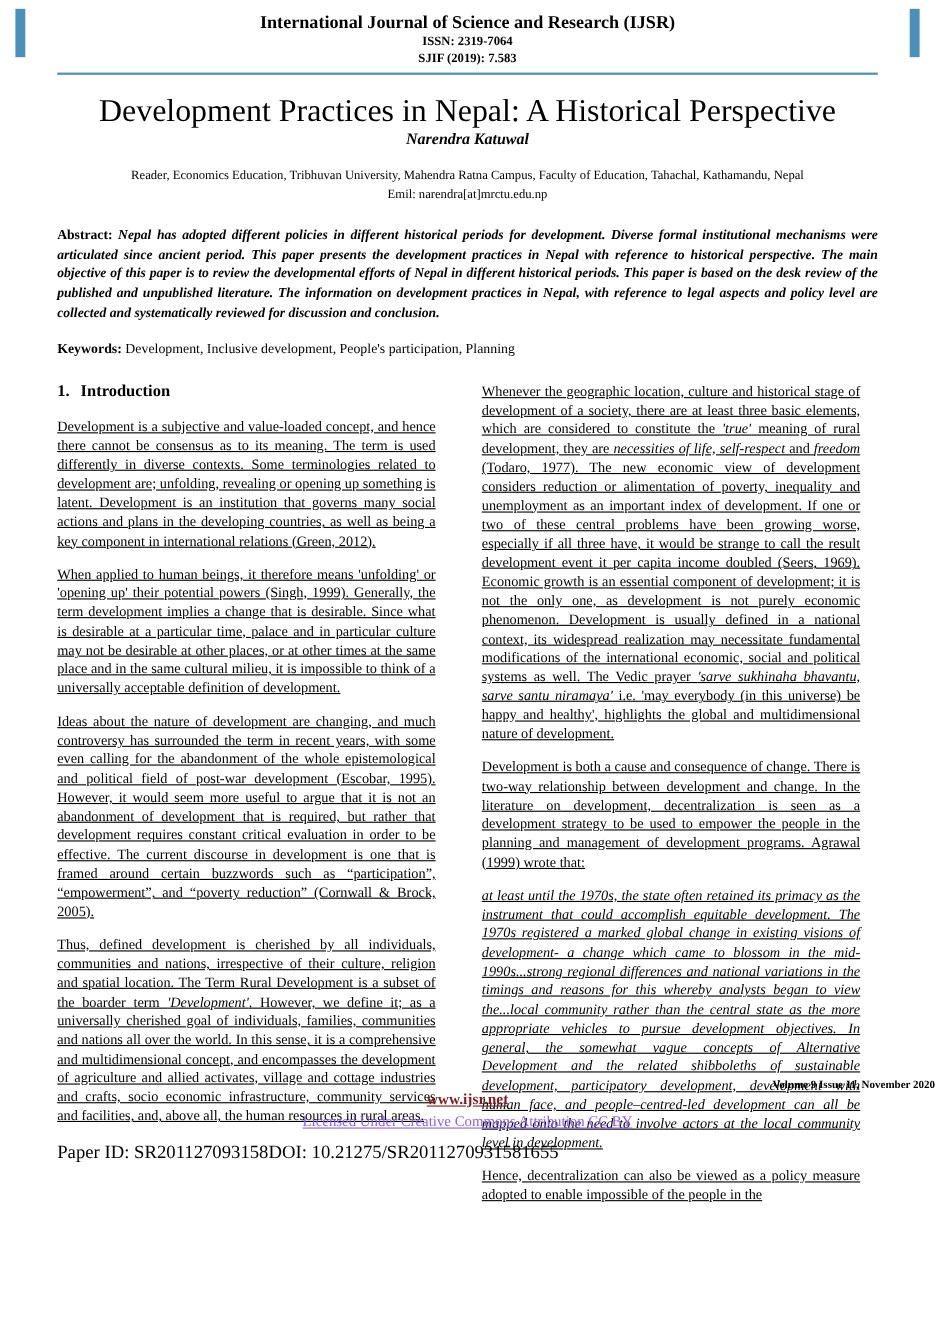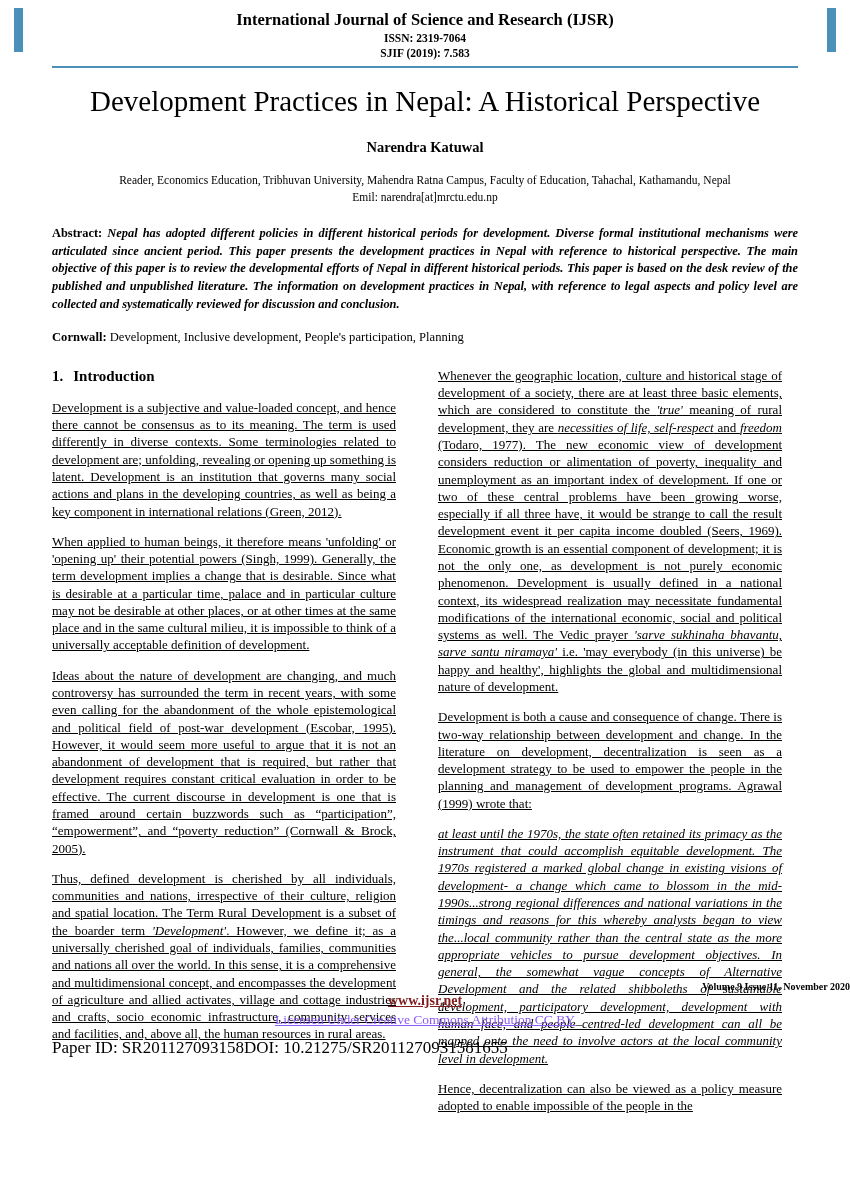--- a/index.html
+++ b/index.html
@@ -57,21 +57,21 @@
     text-align: center;
     font-size: 29px;
     line-height: 1.22;
     margin: 16px 0 0 0;
     font-weight: normal;
   }
   .author {
     text-align: center;
     font-weight: bold;
     font-size: 14.5px;
-    margin-top: 20px;
+    font-style: italic;
   }
   .affiliation {
     text-align: center;
     font-size: 11.5px;
     line-height: 1.45;
     margin-top: 16px;
   }
   .abstract {
     margin-top: 20px;
     font-size: 12.4px;
@@ -180,21 +180,21 @@
   <div class="affiliation">
     <div>Reader, Economics Education, Tribhuvan University, Mahendra Ratna Campus, Faculty of Education, Tahachal, Kathamandu, Nepal</div>
     <div>Emil: narendra[at]mrctu.edu.np</div>
   </div>
 
   <div class="abstract">
     <span class="lbl">Abstract:</span><span class="body"> Nepal has adopted different policies in different historical periods for development. Diverse formal institutional mechanisms were articulated since ancient period. This paper presents the development practices in Nepal with reference to historical perspective. The main objective of this paper is to review the developmental efforts of Nepal in different historical periods. This paper is based on the desk review of the published and unpublished literature. The information on development practices in Nepal, with reference to legal aspects and policy level are collected and systematically reviewed for discussion and conclusion.</span>
   </div>
 
   <div class="keywords">
-    <span class="lbl">Cornwall:</span><span> Development, Inclusive development, People's participation, Planning</span>
+    <span class="lbl">Keywords:</span><span> Development, Inclusive development, People's participation, Planning</span>
   </div>
 
   <div class="columns">
 
     <div class="col">
       <div class="section-head">
         <span>1.</span>
         <span>Introduction</span>
       </div>
       <p>Development is a subjective and value-loaded concept, and hence there cannot be consensus as to its meaning. The term is used differently in diverse contexts. Some terminologies related to development are; unfolding, revealing or opening up something is latent. Development is an institution that governs many social actions and plans in the developing countries, as well as being a key component in international relations (Green, 2012).</p>

